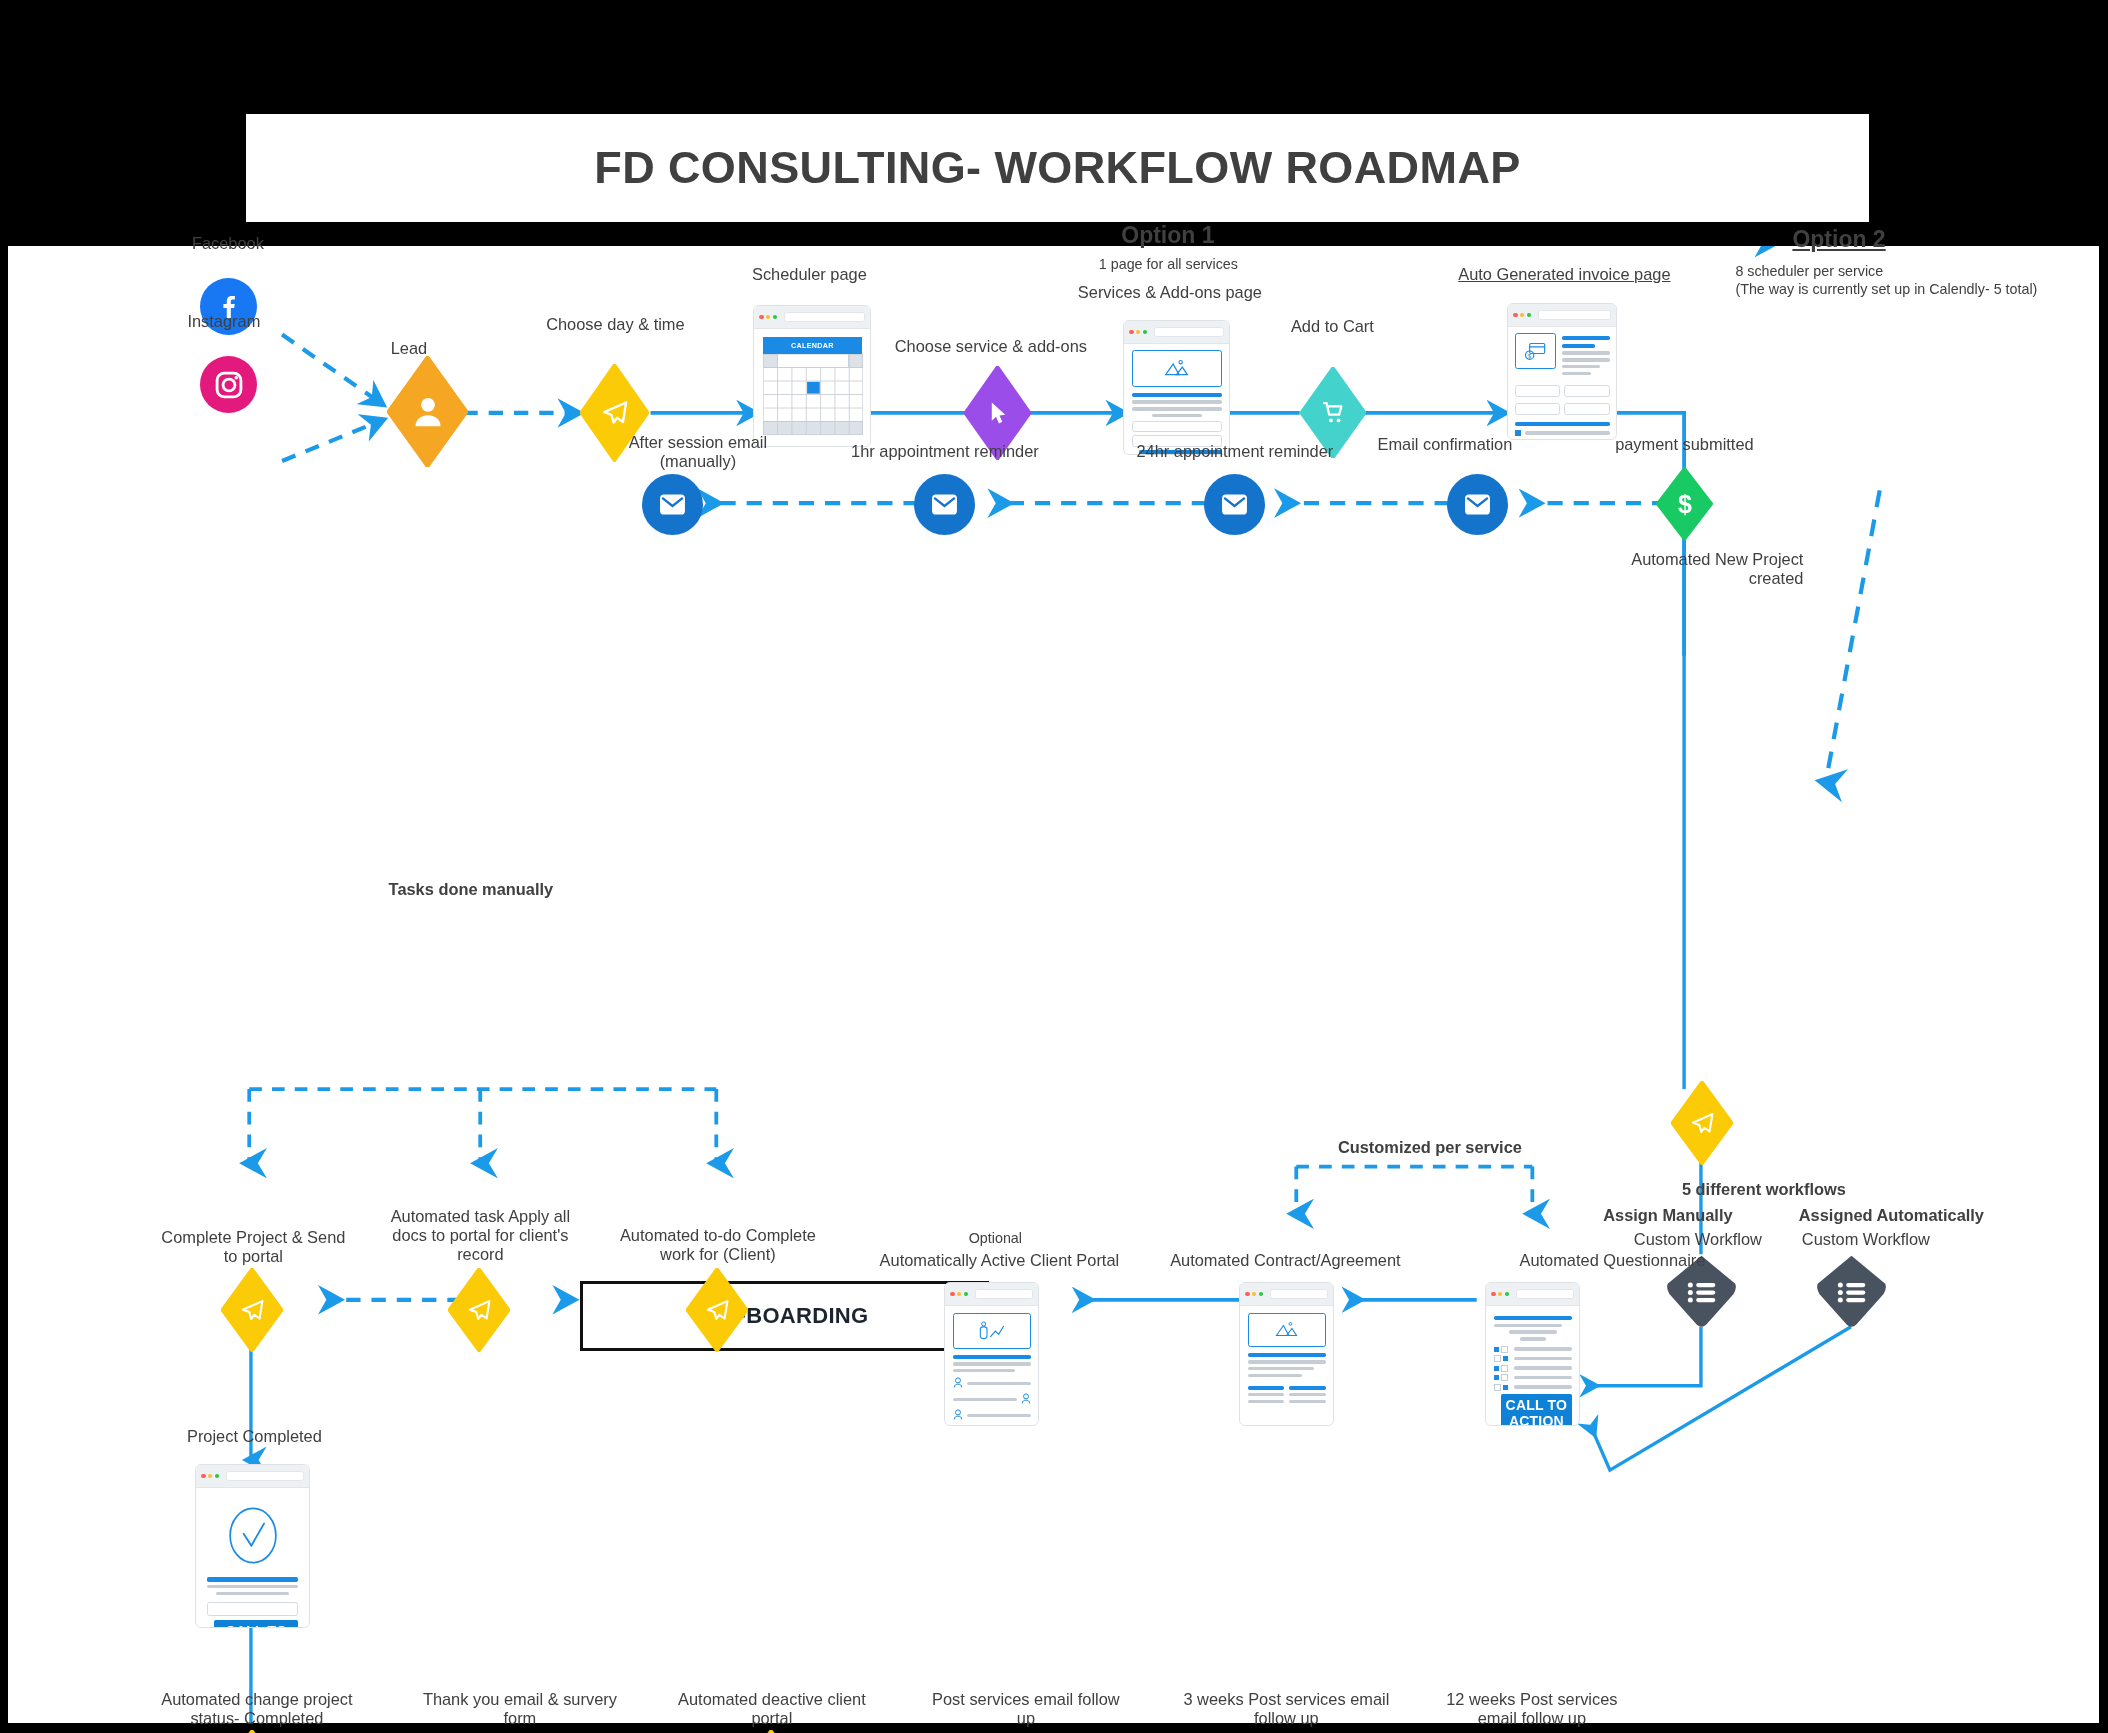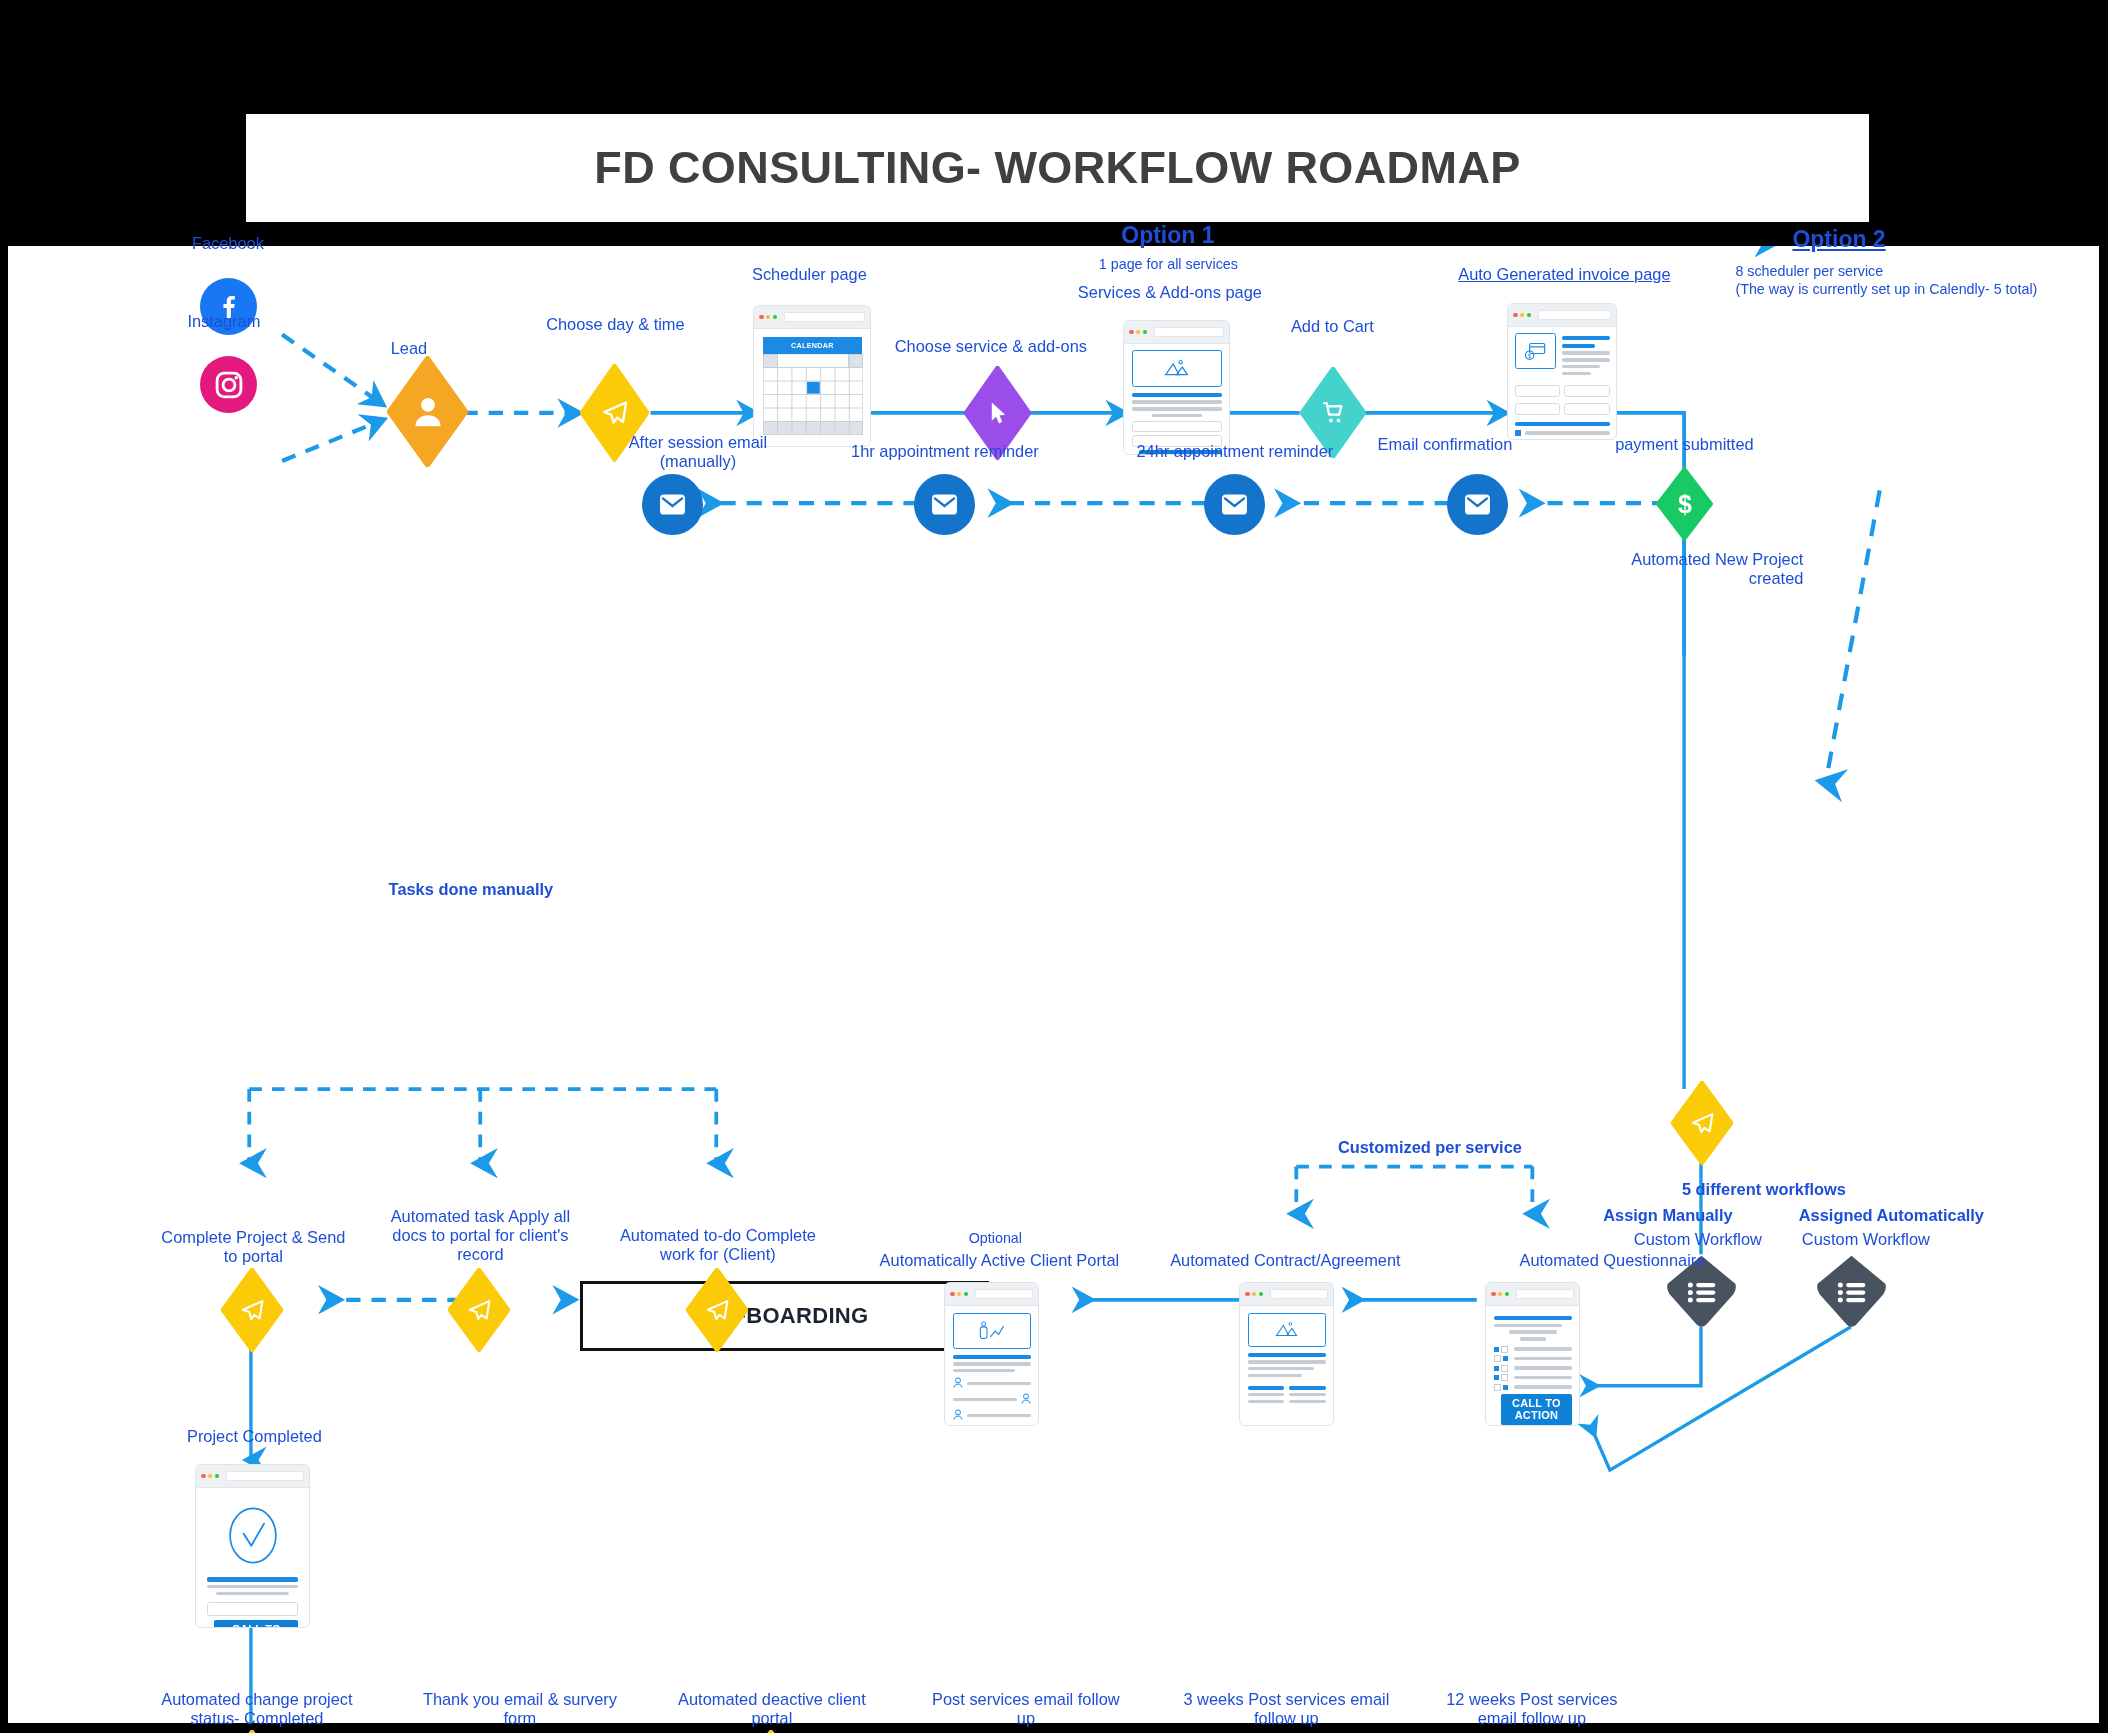--- a/index.html
+++ b/index.html
@@ -8,21 +8,21 @@
 
   
   #title-band{position:absolute;left:246px;top:114px;width:1623px;height:108px;background:#fff;
     display:flex;align-items:center;justify-content:center;}
   #title-band .t{font-size:45px;font-weight:bold;letter-spacing:0.4px;color:#404040;
     font-family:"Liberation Sans",sans-serif;white-space:nowrap;}
 
   
   #canvas{position:absolute;left:8.4px;top:246px;width:2091px;height:1477px;background:#fff;}
   #svgLayer{position:absolute;left:0;top:0;width:2091px;height:1477px;}
-  .lbl{position:absolute;text-align:center;color:#1d4ed8;font-size:16.4px;line-height:1.17;
+  .lbl{position:absolute;text-align:center;color:#404040;font-size:16.4px;line-height:1.17;
        font-family:"Liberation Sans",sans-serif;white-space:pre-line;}
   .lbl.b{font-weight:bold;}
   .lbl.sm{font-size:14.3px;}
   .lbl.big{font-size:23px;font-weight:bold;}
 
   
   .sect{position:absolute;background:#fff;border:3px solid #111;display:flex;align-items:center;justify-content:center;}
   .sect span{font-size:22px;font-weight:bold;color:#1b2430;letter-spacing:0.3px;}
 
   
@@ -36,21 +36,21 @@
   
   .bw{position:absolute;background:#fff;border:1.3px solid #dfe3e8;border-radius:5.9px;overflow:hidden;
       box-shadow:0 0 0 0 rgba(0,0,0,0);}
   .bw .bar{height:20%;max-height:22px;background:#eef1f4;display:flex;align-items:center;padding:0 5px;gap:2.5px;border-bottom:0.8px solid #e2e6ea;}
   .bw .dot{width:4.2px;height:4.2px;border-radius:50%;}
   .bw .addr{flex:1;height:8.4px;background:#fff;border:0.8px solid #e2e6ea;border-radius:2.5px;margin-left:4.2px;}
   .bw .body{padding:6.7px 7.6px;}
   .ln{height:3.4px;background:#c6ccd4;border-radius:1.7px;margin:3.4px 0;}
   .ln.blue{background:#1a8ae5;height:4.2px;}
   .box-out{border:1.3px solid #1a8ae5;border-radius:2.5px;}
-  .cta{background:#0f82d8;color:#fff;font-size:11px;font-weight:bold;text-align:center;
+  .cta{background:#0f82d8;color:#fff;font-size:14px;font-weight:bold;text-align:center;
        padding:3.4px 0;border-radius:1.7px;letter-spacing:0.2px;font-family:"Liberation Sans",sans-serif;margin-left:7px;}
   .field{border:0.8px solid #d6dbe1;border-radius:2.5px;height:9.3px;margin:3.4px 0;background:#fff;}
 </style>
 </head>
 <body>
 
 <div id="stage">
 
   <div id="title-band">
     <div class="t">FD CONSULTING- WORKFLOW ROADMAP</div>

